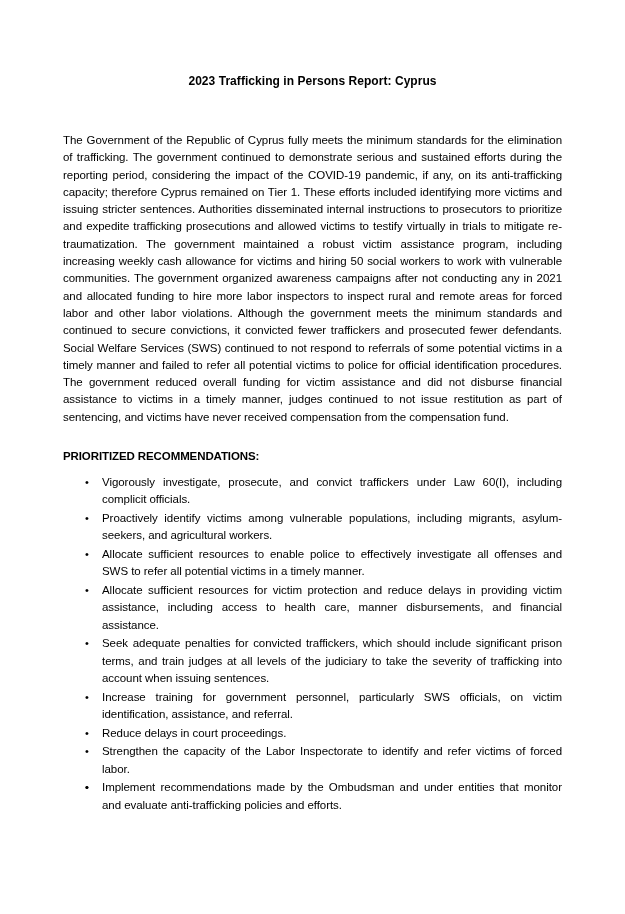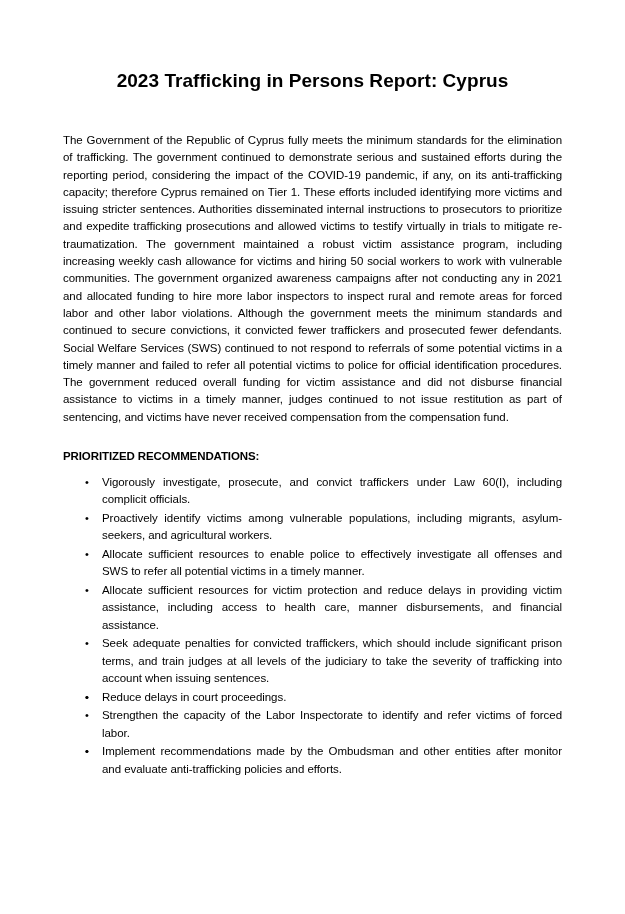--- a/index.html
+++ b/index.html
@@ -18,21 +18,21 @@
     .page {
       position: absolute;
       left: 63px;
       top: 0;
       width: 499px;
     }
     .title {
       margin: 72px 0 0 0;
       text-align: center;
       font-weight: bold;
-      font-size: 19px;
+      font-size: 12px;
       line-height: 18px;
       letter-spacing: 0.05px;
     }
     .intro {
       margin: 42px 0 0 0;
       font-size: 11.5px;
       line-height: 17.3px;
       text-align: justify;
       letter-spacing: -0.05px;
     }
@@ -74,19 +74,19 @@
   <p class="intro">The Government of the Republic of Cyprus fully meets the minimum standards for the elimination of trafficking.  The government continued to demonstrate serious and sustained efforts during the reporting period, considering the impact of the COVID-19 pandemic, if any, on its anti-trafficking capacity; therefore Cyprus remained on Tier 1.  These efforts included identifying more victims and issuing stricter sentences.  Authorities disseminated internal instructions to prosecutors to prioritize and expedite trafficking prosecutions and allowed victims to testify virtually in trials to mitigate re-traumatization.  The government maintained a robust victim assistance program, including increasing weekly cash allowance for victims and hiring 50 social workers to work with vulnerable communities.  The government organized awareness campaigns after not conducting any in 2021 and allocated funding to hire more labor inspectors to inspect rural and remote areas for forced labor and other labor violations.  Although the government meets the minimum standards and continued to secure convictions, it convicted fewer traffickers and prosecuted fewer defendants.  Social Welfare Services (SWS) continued to not respond to referrals of some potential victims in a timely manner and failed to refer all potential victims to police for official identification procedures.  The government reduced overall funding for victim assistance and did not disburse financial assistance to victims in a timely manner, judges continued to not issue restitution as part of sentencing, and victims have never received compensation from the compensation fund.</p>
 
   <p class="rec-heading">PRIORITIZED RECOMMENDATIONS:</p>
 
   <ul class="rec-list">
     <li class="rec-item"><span class="bullet">•</span><span>Vigorously investigate, prosecute, and convict traffickers under Law 60(I), including complicit officials.</span></li>
     <li class="rec-item"><span class="bullet">•</span><span>Proactively identify victims among vulnerable populations, including migrants, asylum-seekers, and agricultural workers.</span></li>
     <li class="rec-item"><span class="bullet">•</span><span>Allocate sufficient resources to enable police to effectively investigate all offenses and SWS to refer all potential victims in a timely manner.</span></li>
     <li class="rec-item"><span class="bullet">•</span><span>Allocate sufficient resources for victim protection and reduce delays in providing victim assistance, including access to health care, manner disbursements, and financial assistance.</span></li>
     <li class="rec-item"><span class="bullet">•</span><span>Seek adequate penalties for convicted traffickers, which should include significant prison terms, and train judges at all levels of the judiciary to take the severity of trafficking into account when issuing sentences.</span></li>
-    <li class="rec-item"><span class="bullet">•</span></li>
+    <li class="rec-item"><span class="bullet">•</span><span>Increase training for government personnel, particularly SWS officials, on victim identification, assistance, and referral.</span></li>
     <li class="rec-item"><span class="bullet">•</span><span>Reduce delays in court proceedings.</span></li>
     <li class="rec-item"><span class="bullet">•</span><span>Strengthen the capacity of the Labor Inspectorate to identify and refer victims of forced labor.</span></li>
     <li class="rec-item"><span class="bullet">•</span></li>
-    <li class="rec-item"><span class="bullet">•</span><span>Implement recommendations made by the Ombudsman and other entities after monitor and evaluate anti-trafficking policies and efforts.</span></li>
+    <li class="rec-item"><span class="bullet">•</span><span>Implement recommendations made by the Ombudsman and under entities that monitor and evaluate anti-trafficking policies and efforts.</span></li>
   </ul>
 </div>
 
 </body></html>

